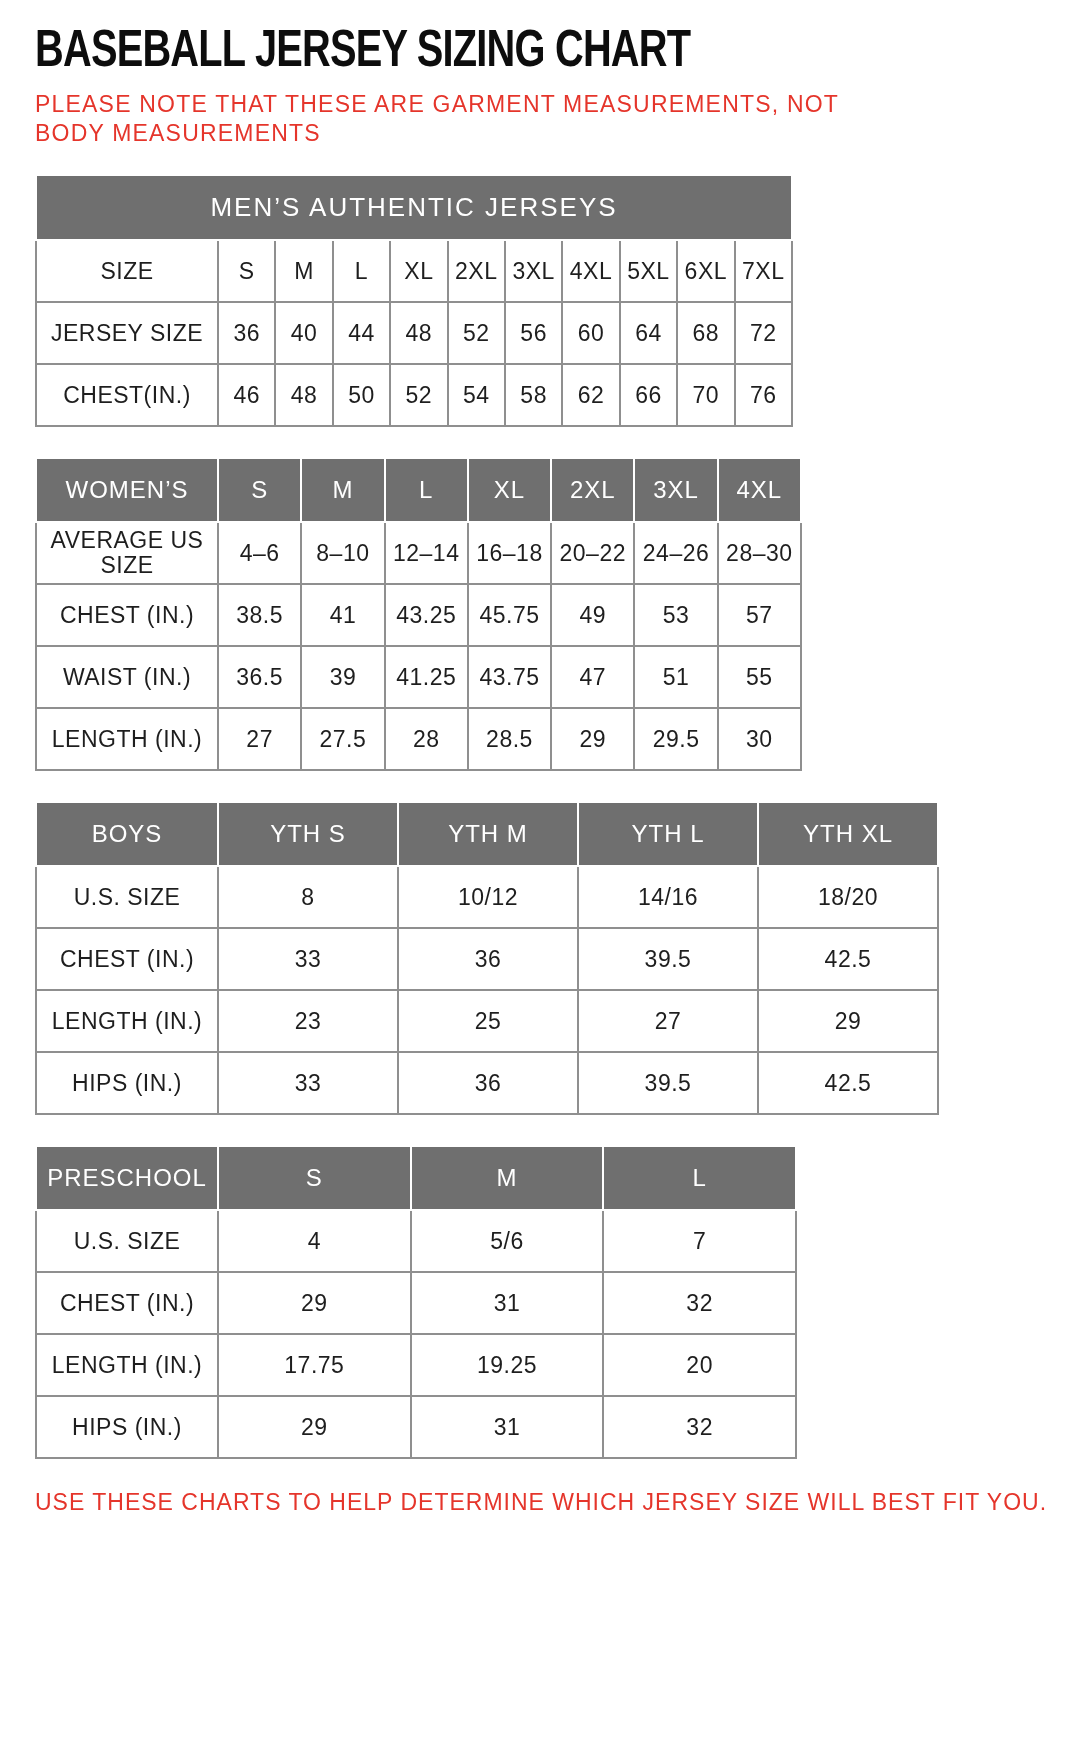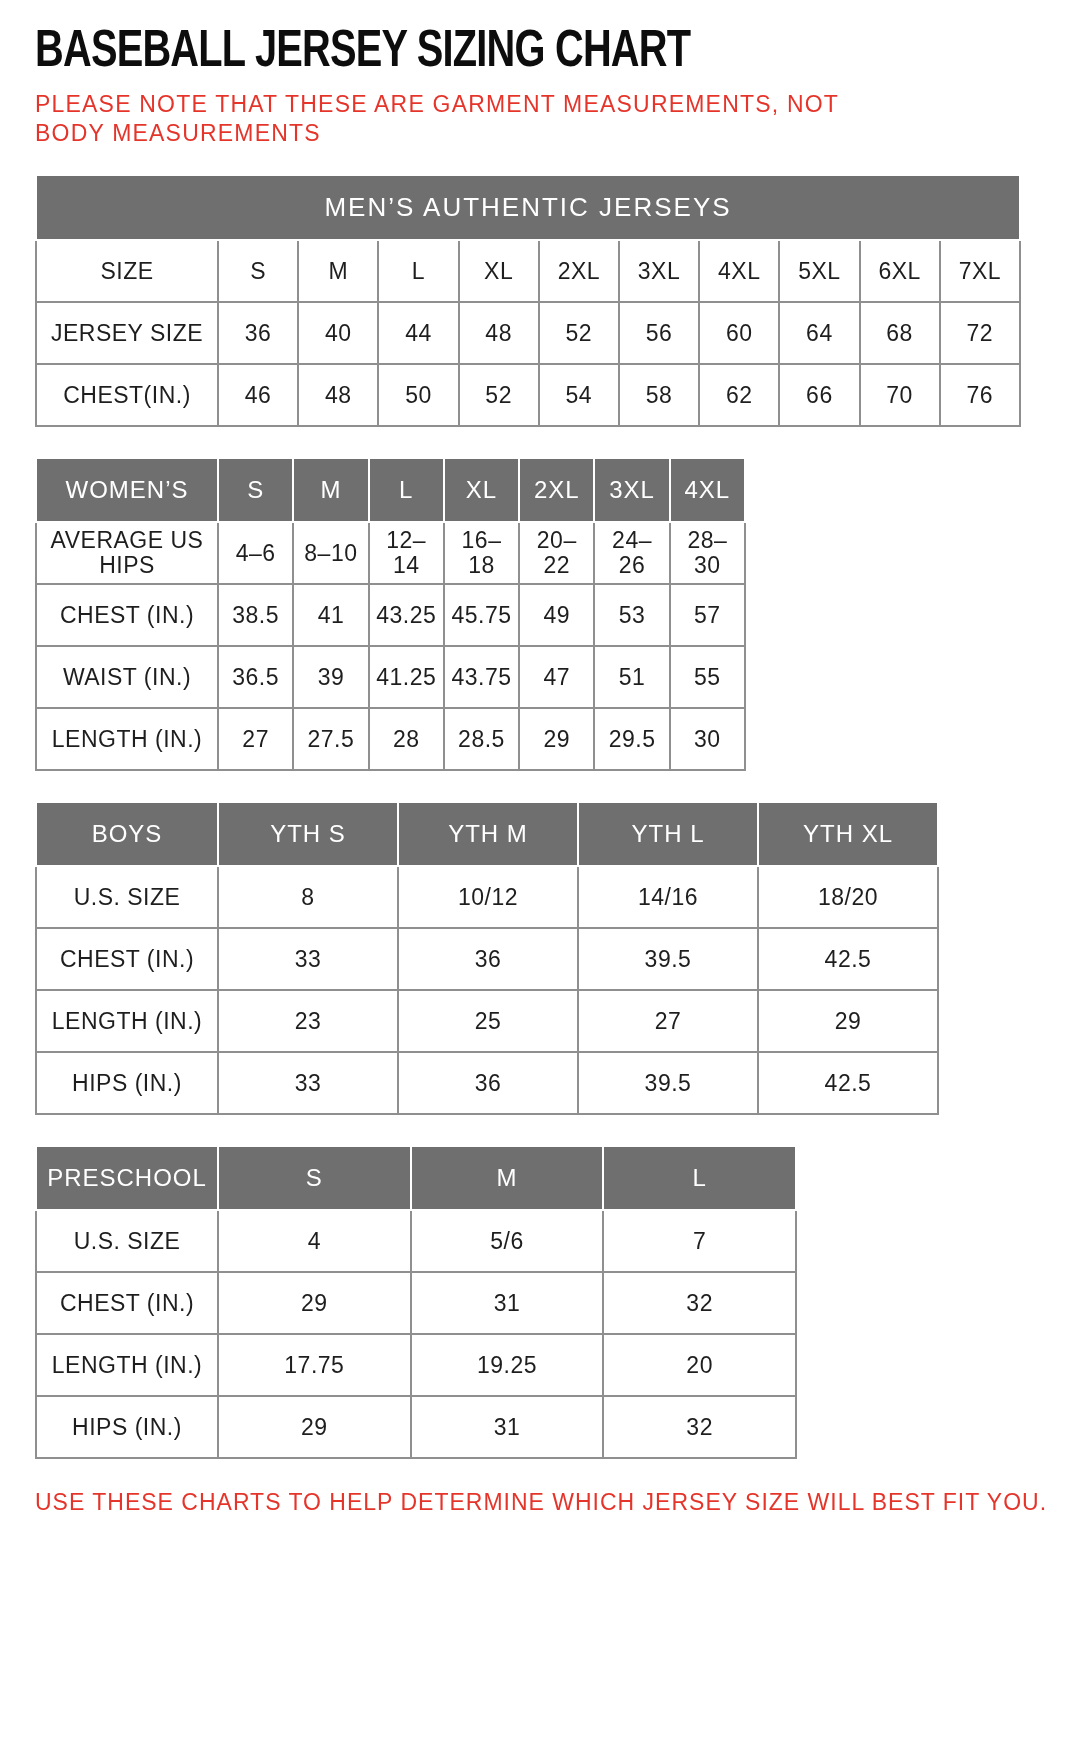--- a/index.html
+++ b/index.html
@@ -58,22 +58,22 @@
   }
   .size-table td.hcell {
     background: var(--header-gray, #6f6f6f);
     color: #ffffff;
     border-color: #ffffff;
     font-size: 24px;
     letter-spacing: 1px;
     height: 64px;
   }
   col.label-col { width: 182px; }
-  .tbl-mens      { width: 986px; }
-  .tbl-womens    { width: 711px; }
+  .tbl-mens      { width: 758px; }
+  .tbl-womens    { width: 767px; }
   .tbl-boys      { width: 904px; }
   .tbl-preschool { width: 762px; }
 
   .footer-note {
     color: var(--accent-red, #e5352b);
     font-size: 23px;
     letter-spacing: 1px;
     margin-top: 20px;
     white-space: nowrap;
   }
@@ -148,21 +148,21 @@
           <td class="hcell">WOMEN’S</td>
           <td class="hcell">S</td>
           <td class="hcell">M</td>
           <td class="hcell">L</td>
           <td class="hcell">XL</td>
           <td class="hcell">2XL</td>
           <td class="hcell">3XL</td>
           <td class="hcell">4XL</td>
         </tr>
         <tr>
-          <td class="rlabel">AVERAGE US HIPS</td>
+          <td class="rlabel">AVERAGE US SIZE</td>
           <td class="dcell">4–6</td>
           <td class="dcell">8–10</td>
           <td class="dcell">12–14</td>
           <td class="dcell">16–18</td>
           <td class="dcell">20–22</td>
           <td class="dcell">24–26</td>
           <td class="dcell">28–30</td>
         </tr>
         <tr>
           <td class="rlabel">CHEST (IN.)</td>

